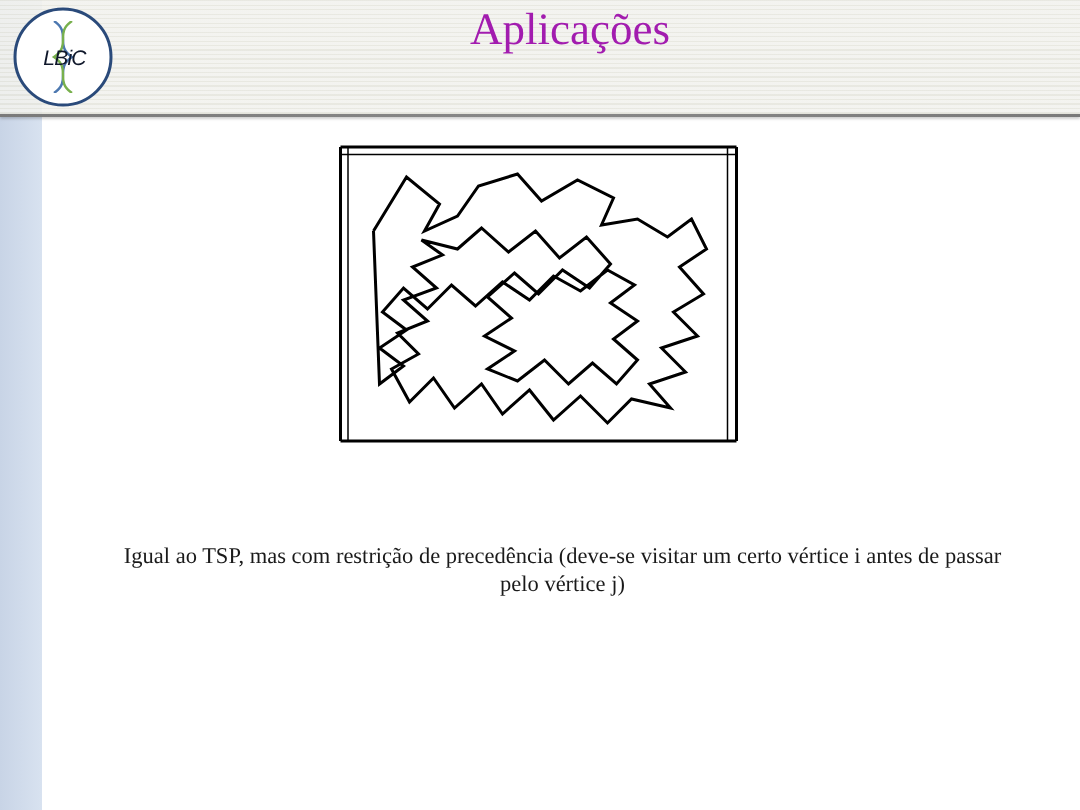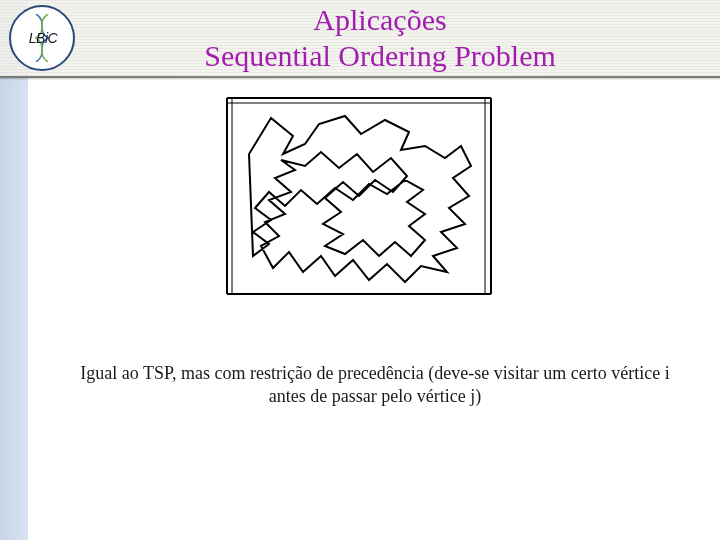--- a/index.html
+++ b/index.html
@@ -103,21 +103,21 @@
   .figure-frame {
     position: absolute;
     left: 0; top: 0; width: 268px; height: 200px;
   }
   .body-text {
     position: absolute;
     left: 80px;
     top: 362px;
     width: 590px;
     text-align: center;
-    font-size: 18px;
+    font-size: 15px;
     color: #1a1a1a;
     line-height: 1.25;
     z-index: 2;
   }
 </style>
 </head>
 <body>
 
 <div class="left-stripe"></div>
 
@@ -127,21 +127,20 @@
   <div class="logo-ring"></div>
   <svg class="helix" viewBox="0 0 16 48">
     <path d="M2 0 C 14 8, 2 16, 14 24 C 2 32, 14 40, 2 48" stroke="#3a6aa8" stroke-width="1.6" fill="none"></path>
     <path d="M14 0 C 2 8, 14 16, 2 24 C 14 32, 2 40, 14 48" stroke="#6aa83a" stroke-width="1.6" fill="none"></path>
   </svg>
   <div class="logo-text">LBiC</div>
 </div>
 
 <div class="title-block">
   <div class="title-line">Aplicações</div>
-  <div class="title-line">Sequential Ordering Problem</div>
 </div>
 
 <div class="figure-box">
   <svg class="figure-frame" viewBox="0 0 268 200">
 
     <line x1="2" y1="2" x2="266" y2="2" stroke="#000" stroke-width="2"></line>
     <line x1="2" y1="7" x2="266" y2="7" stroke="#000" stroke-width="1"></line>
     <line x1="2" y1="2" x2="2" y2="198" stroke="#000" stroke-width="2"></line>
     <line x1="7" y1="2" x2="7" y2="198" stroke="#000" stroke-width="1"></line>
 

